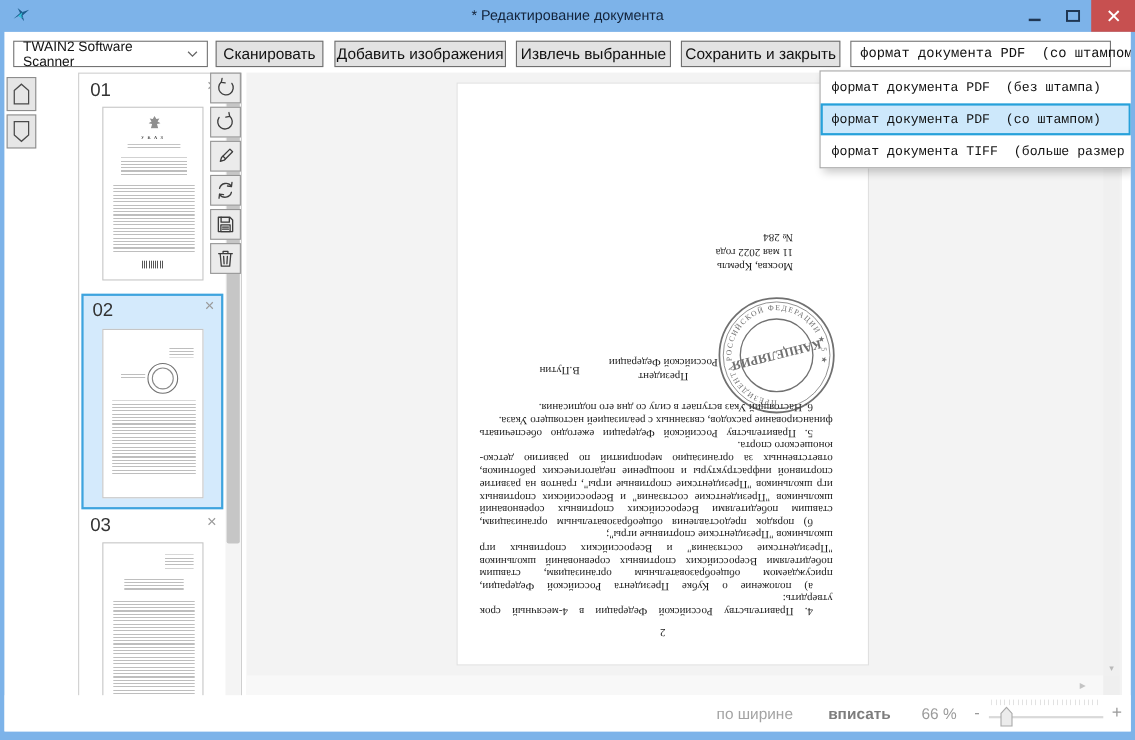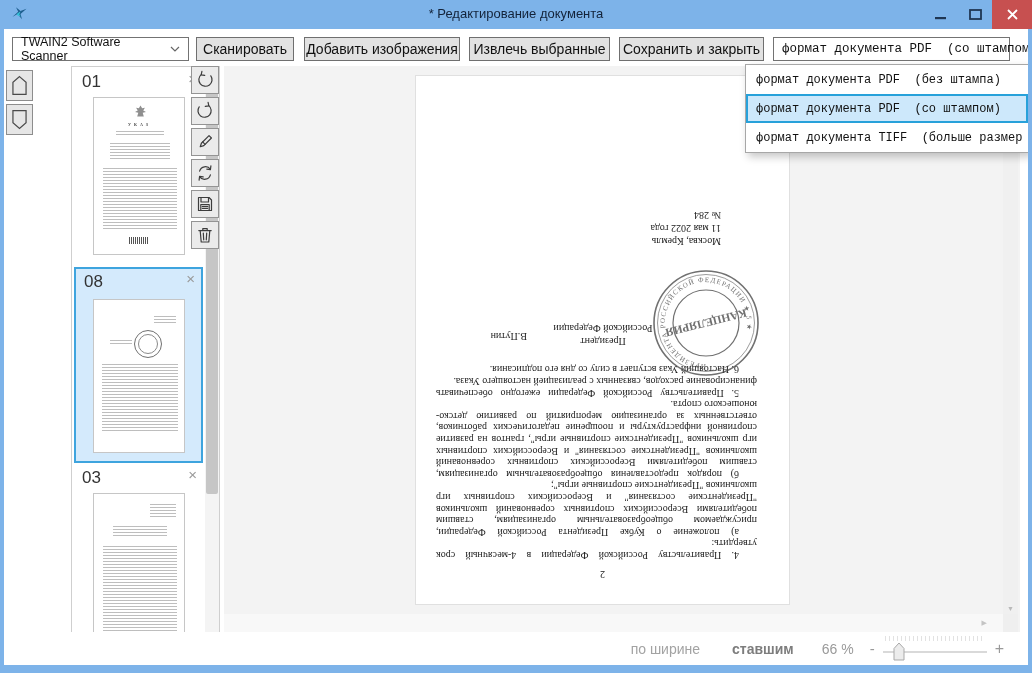--- a/index.html
+++ b/index.html
@@ -88,21 +88,21 @@
   .stamp { position:absolute; left:26px; top:224px; width:114px; height:114px; opacity:.8; }
 
   .vscroll { position:absolute; right:2px; top:0; width:15px; height:548px; background:#f0f0f0; }
   .vscroll .arr { position:absolute; left:0; bottom:2px; width:15px; text-align:center; font-size:7px; color:#b9b9b9; }
   .hscroll { position:absolute; left:0; bottom:0; right:17px; height:18px; background:#f8f8f8; }
   .hscroll .arr { position:absolute; right:16px; top:5px; font-size:7px; color:#c4c4c4; }
   .scorner { position:absolute; right:2px; bottom:0; width:15px; height:18px; background:#efefef; }
 
   
   .statusbar { position:absolute; left:0; top:603px; width:100%; height:33px; background:#fff;
-               display:flex; align-items:center; justify-content:flex-end; padding-right:24px; box-sizing:border-box; }
+               display:flex; align-items:center; justify-content:flex-end; padding-right:8px; box-sizing:border-box; }
   .st-fitw { font-size:14px; color:#a3a3a3; }
   .st-fitp { font-size:14px; color:#7d7d7d; font-weight:600; margin-left:32px; }
   .st-zoom { font-size:14px; color:#9a9a9a; margin-left:28px; }
   .st-minus { font-size:15px; color:#9a9a9a; margin-left:16px; }
   .st-plus  { font-size:16px; color:#9a9a9a; margin-left:8px; }
   .slider { position:relative; width:104px; height:30px; margin-left:8px; }
   .slider .ticks { position:absolute; left:2px; right:4px; top:2px; height:5px;
                    background:repeating-linear-gradient(to right,#e2e2e2 0 1px, transparent 1px 4px); }
   .slider .track { position:absolute; left:0; right:0; top:17px; height:2px; background:#d9d9d9; }
   .slider .sl-thumb { position:absolute; left:10px; top:8px; }
@@ -192,21 +192,21 @@
           </svg>
           <div class="microtext" style="top:24px;font-size:4px;font-weight:bold;letter-spacing:1px">У К А З</div>
           <div class="lines" style="left:22px;top:33px;width:48px;height:6px"></div>
           <div class="lines" style="left:16px;top:45px;width:60px;height:17px"></div>
           <div class="lines" style="left:9px;top:70px;width:74px;height:62px"></div>
           <div class="barcode"></div>
         </div>
       </div>
 
       <div class="thumb-item t2 selected">
-        <div class="thumb-num">08</div>
+        <div class="thumb-num">02</div>
         <div class="thumb-close">×</div>
         <div class="thumb-page">
           <div class="lines" style="right:8px;top:16px;width:22px;height:9px"></div>
           <div class="mini-stamp" style="left:40px;top:30px;width:26px;height:26px">
               <div class="mini-stamp-inner"></div>
             </div>
           <div class="lines" style="left:16px;top:40px;width:22px;height:4px"></div>
           <div class="lines" style="left:8px;top:64px;width:76px;height:68px"></div>
         </div>
       </div>
@@ -315,21 +315,21 @@
         <div class="arr">▼</div>
       </div>
       <div class="hscroll">
         <div class="arr">▶</div>
       </div>
       <div class="scorner"></div>
     </div>
 
     <div class="statusbar">
       <span class="st-fitw">по ширине</span>
-      <span class="st-fitp">ставшим</span>
+      <span class="st-fitp">вписать</span>
       <span class="st-zoom">66 %</span>
       <span class="st-minus">-</span>
       <div class="slider">
         <div class="ticks"></div>
         <div class="track"></div>
         <svg class="sl-thumb" width="12" height="19" viewBox="0 0 12 19">
           <polygon points="1,6.5 6,1 11,6.5 11,18 1,18" fill="#ececec" stroke="#a9a9a9" stroke-width="1"></polygon>
         </svg>
       </div>
       <span class="st-plus">+</span>

